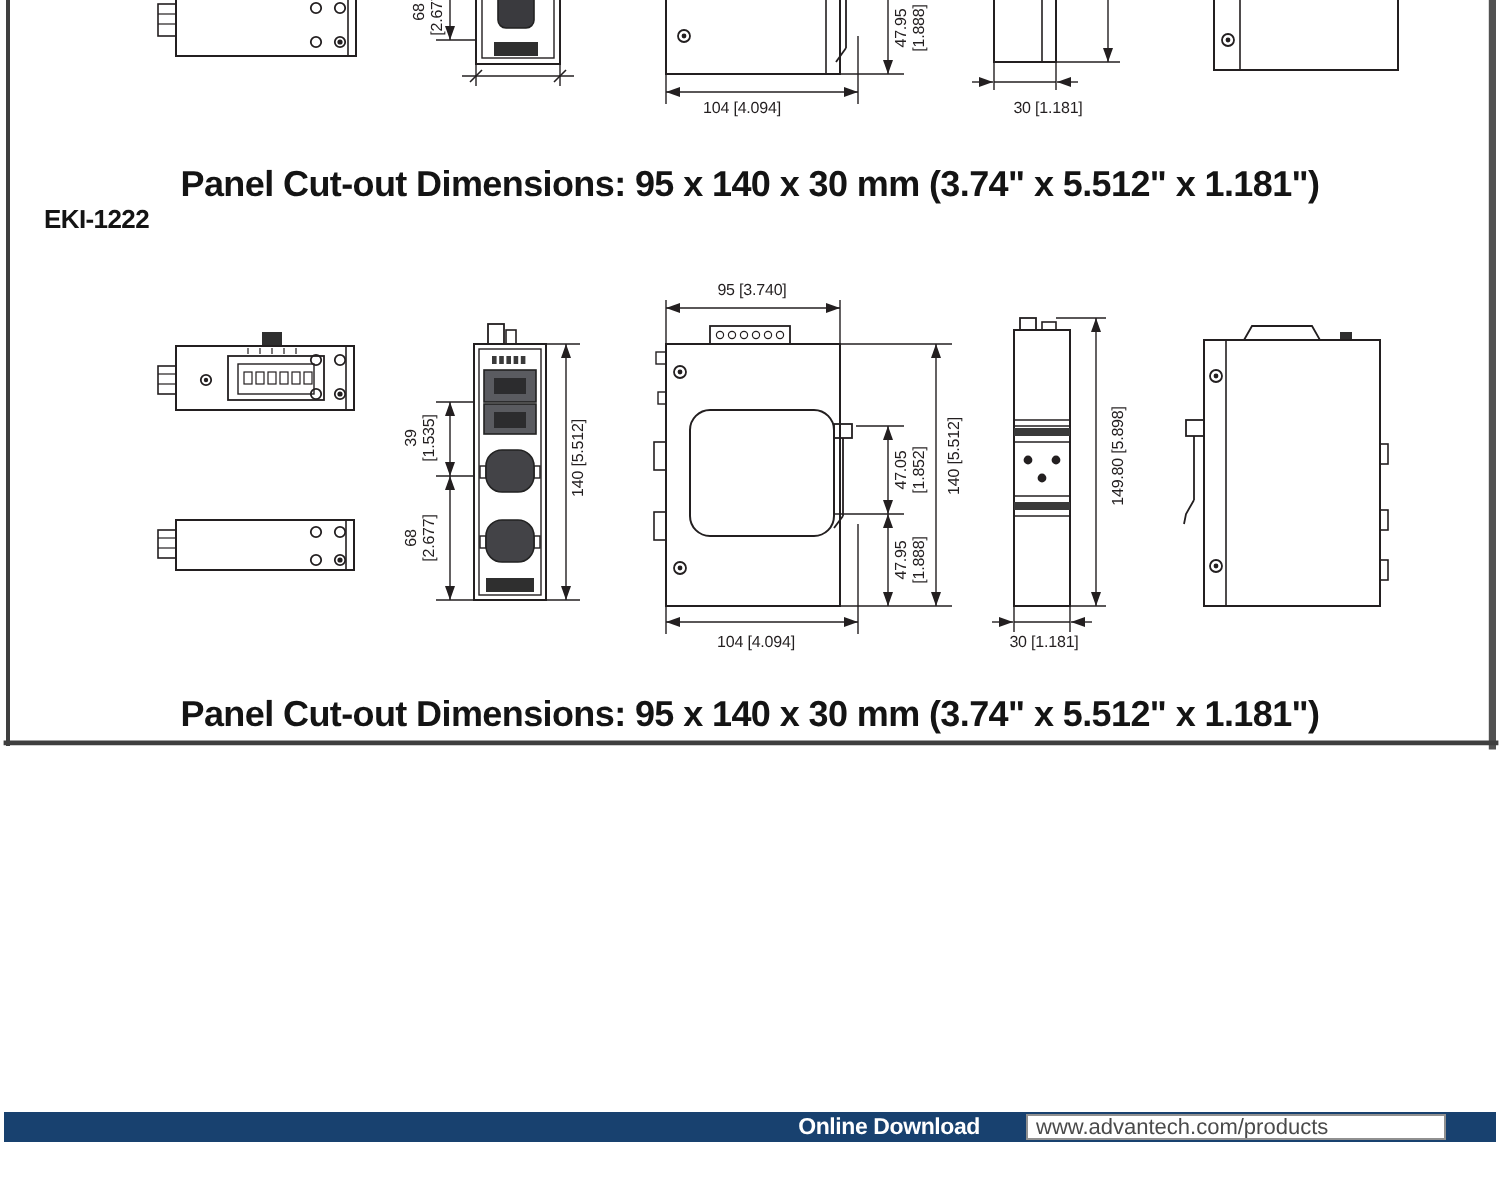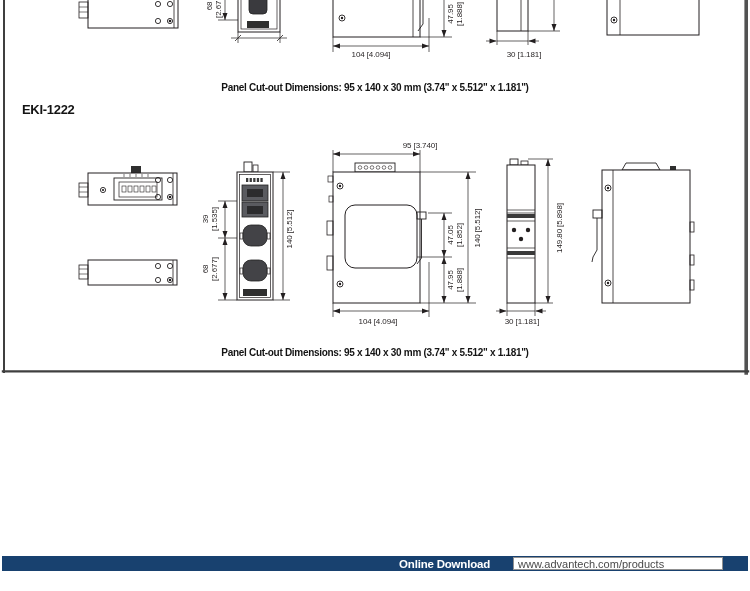--- a/index.html
+++ b/index.html
@@ -11,21 +11,21 @@
   svg.art { position:absolute; left:0; top:0; }
   .dim {
     position:absolute; font-size:8px; color:#231f20; white-space:nowrap;
     text-align:center; line-height:1.12; letter-spacing:-0.1px;
     transform:translate(-50%,-50%);
   }
   .dim.rot { transform:translate(-50%,-50%) rotate(-90deg); }
   .dim span { display:block; }
   .caption {
     position:absolute; left:0; width:100%; text-align:center;
-    font-weight:bold; font-size:10px; color:#141414; letter-spacing:-0.3px;
+    font-weight:bold; font-size:18px; color:#141414; letter-spacing:-0.3px;
   }
   .model-title {
     position:absolute; left:22px; top:102px;
     font-weight:bold; font-size:13px; color:#141414; letter-spacing:-0.3px;
   }
   .footer-bar {
     position:absolute; left:2px; top:556px; width:746px; height:15px;
     background:#18416f; display:flex; align-items:center;
     justify-content:flex-end; padding-right:25px;
   }
@@ -297,21 +297,21 @@
 
 <div class="dim rot" style="left:211px; top:219px;">
   <span>39</span>
   <span>[1.535]</span>
 </div>
 <div class="dim rot" style="left:211px; top:269px;">
   <span>68</span>
   <span>[2.677]</span>
 </div>
 <div class="dim rot" style="left:290px; top:229px;">140 [5.512]</div>
-<div class="dim" style="left:376px; top:146px;margin-left:44px;">95 [3.740]</div>
+<div class="dim" style="left:376px; top:146px;">95 [3.740]</div>
 <div class="dim rot" style="left:456px; top:235px;">
   <span>47.05</span>
   <span>[1.852]</span>
 </div>
 <div class="dim rot" style="left:456px; top:280px;">
   <span>47.95</span>
   <span>[1.888]</span>
 </div>
 <div class="dim rot" style="left:478px; top:228px;">140 [5.512]</div>
 <div class="dim" style="left:378px; top:322px;">104 [4.094]</div>

